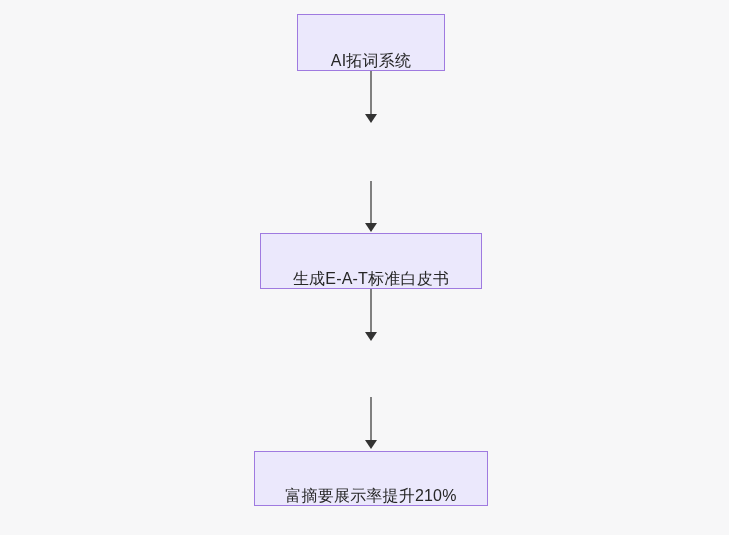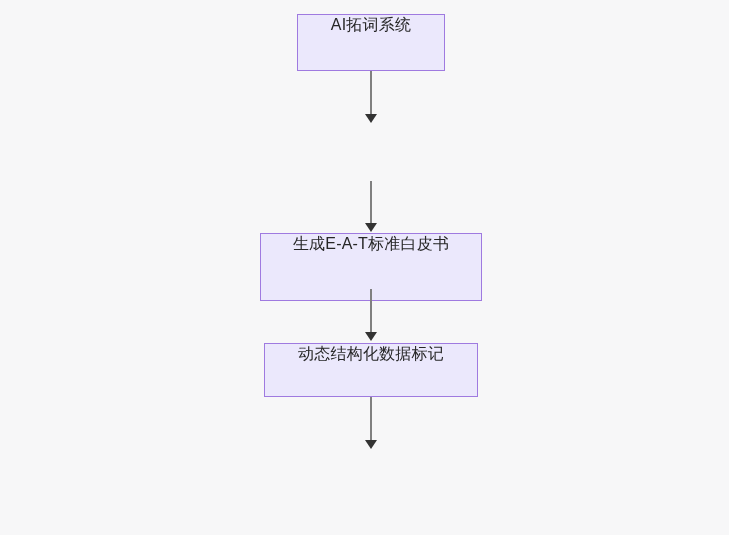--- a/index.html
+++ b/index.html
@@ -18,35 +18,35 @@
     width: 729px;
     height: 535px;
   }
   .node {
     position: absolute;
     box-sizing: border-box;
     background: #ebe8fc;
     border: 1px solid #9f7ae0;
     border-radius: 0;
     display: flex;
-    align-items: flex-start;
+    align-items: flex-end;
     justify-content: center;
     color: #262626;
     font-size: 16px;
     line-height: 1.2;
     letter-spacing: 0.2px;
     white-space: nowrap;
   }
   .node-label {
     display: block;
   }
   
   #node-1 { left: 297px; top: 14px;  width: 148px; height: 57px; }
   #node-2 { left: 276px; top: 124px; width: 190px; height: 57px; }
-  #node-3 { left: 260px; top: 233px; width: 222px; height: 68px; }
+  #node-3 { left: 260px; top: 233px; width: 222px; height: 56px; }
   #node-4 { left: 264px; top: 343px; width: 214px; height: 54px; }
   #node-5 { left: 254px; top: 451px; width: 234px; height: 55px; }
 
   
   .connector {
     position: absolute;
     left: 370px;
     width: 2px;
     background: #808080;
   }
@@ -84,21 +84,21 @@
   <div class="connector" id="connector-2"></div>
   <div class="arrowhead" id="arrowhead-2"></div>
 
   <div class="node" id="node-3">
     <span class="node-label">生成E-A-T标准白皮书</span>
   </div>
 
   <div class="connector" id="connector-3"></div>
   <div class="arrowhead" id="arrowhead-3"></div>
 
-  <div class="node" id="node-4">
-    <span class="node-label">动态结构化数据标记</span>
-  </div>
 
   <div class="connector" id="connector-4"></div>
   <div class="arrowhead" id="arrowhead-4"></div>
 
+  <div class="node" id="node-5">
+    <span class="node-label">富摘要展示率提升210%</span>
+  </div>
 
 </div>
 
 </body></html>

